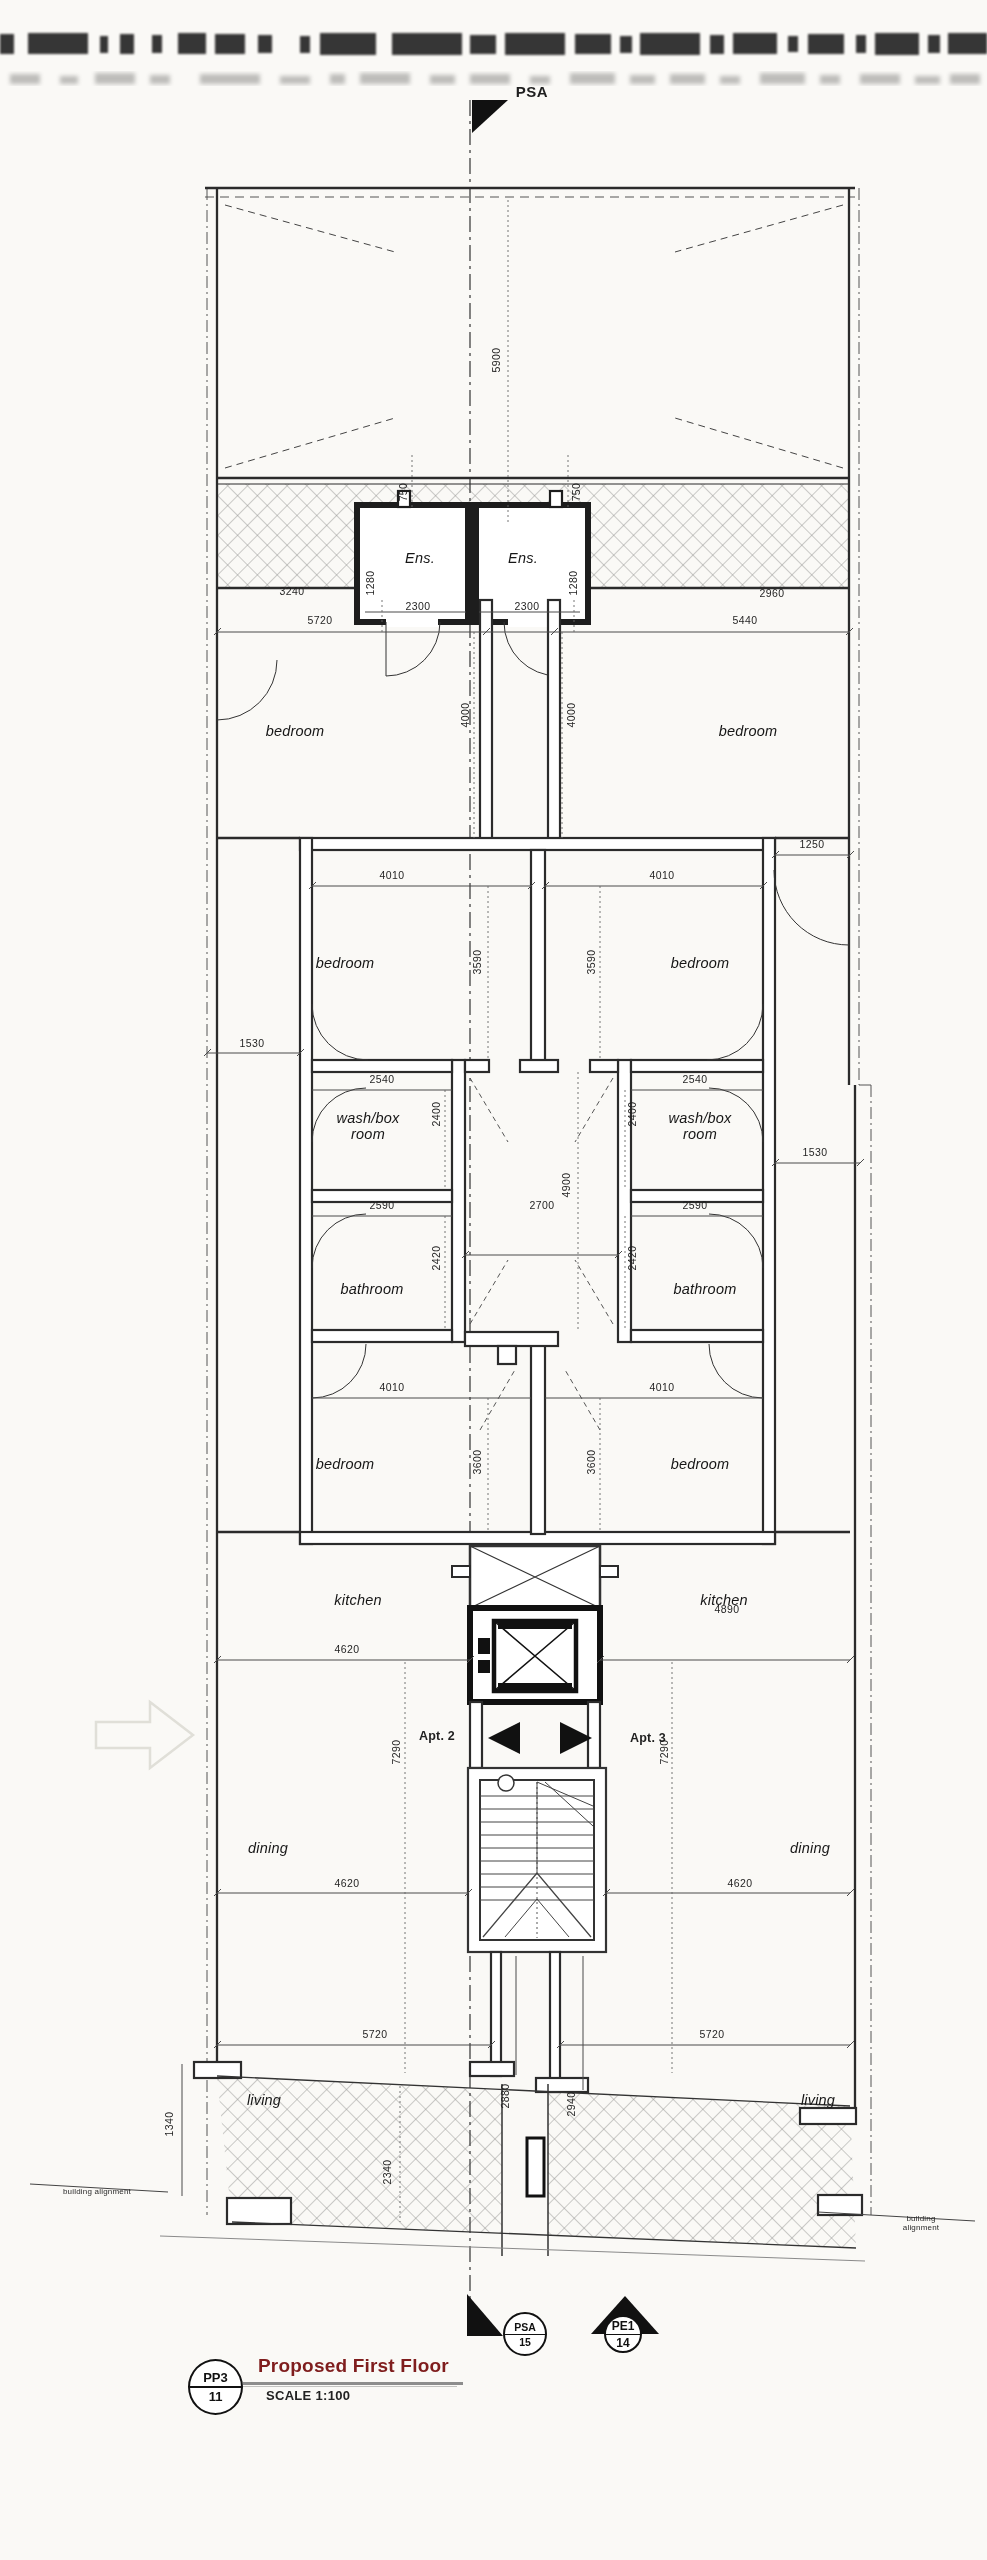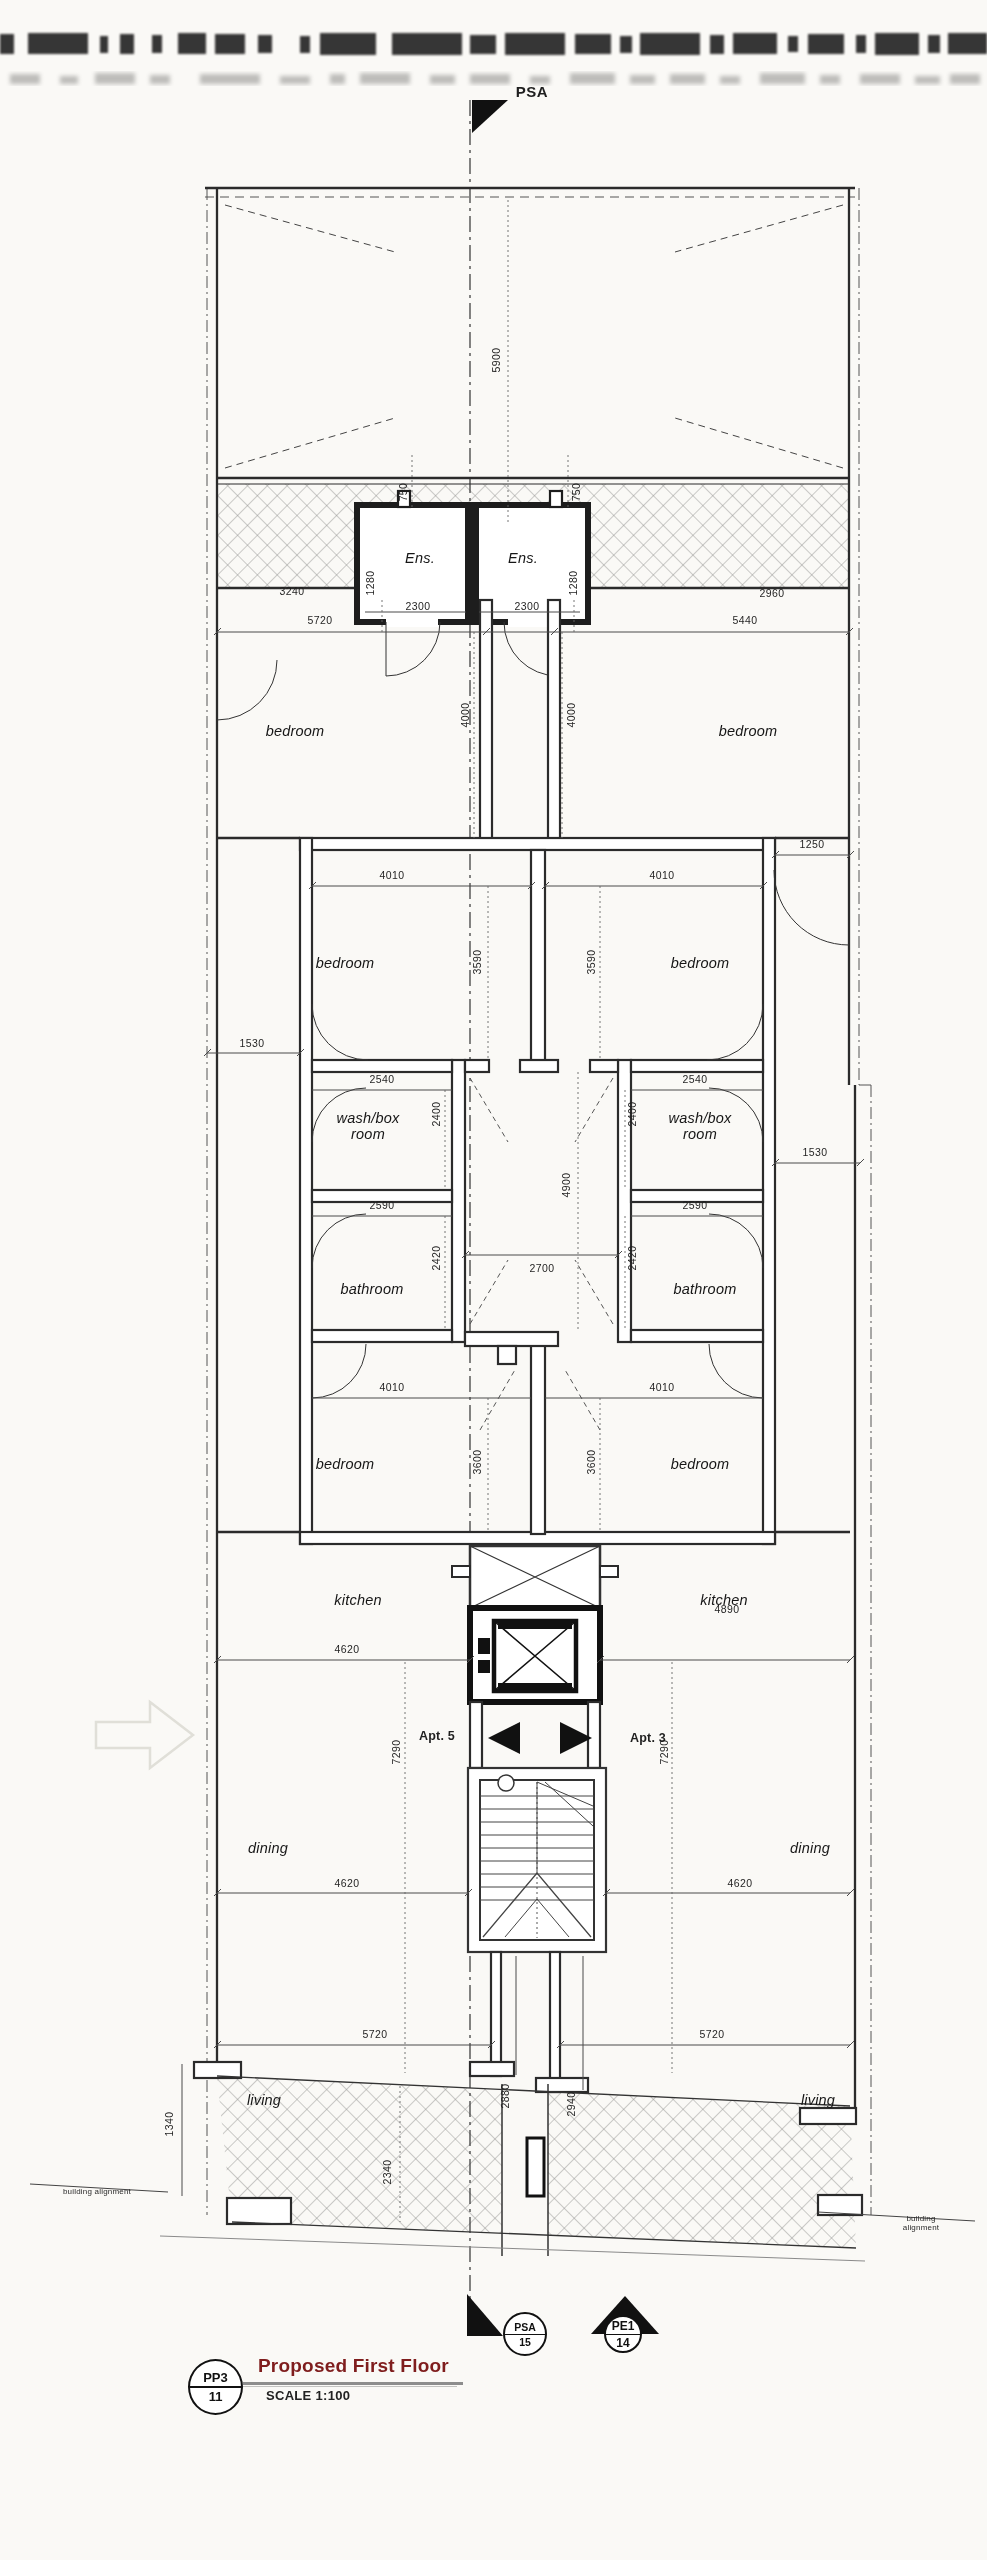--- a/index.html
+++ b/index.html
@@ -327,36 +327,36 @@
       <span class="lbl rot" style="left: 437px; top: 1114px;">2400</span>
       <span class="lbl rot" style="left: 633px; top: 1114px;">2400</span>
       <span class="lbl room" style="left: 368px; top: 1126px;">wash/box
 room</span>
       <span class="lbl room" style="left: 700px; top: 1126px;">wash/box
 room</span>
       <span class="lbl" style="left: 815px; top: 1153px;">1530</span>
       <span class="lbl rot" style="left: 567px; top: 1185px;">4900</span>
       <span class="lbl" style="left: 382px; top: 1206px;">2590</span>
       <span class="lbl" style="left: 695px; top: 1206px;">2590</span>
-      <span class="lbl" style="left: 542px; top: 1269px;">2700</span>
+      <span class="lbl" style="left: 542px; top: 1206px;">2700</span>
       <span class="lbl rot" style="left: 437px; top: 1258px;">2420</span>
       <span class="lbl rot" style="left: 633px; top: 1258px;">2420</span>
       <span class="lbl room" style="left: 372px; top: 1289px;">bathroom</span>
       <span class="lbl room" style="left: 705px; top: 1289px;">bathroom</span>
       <span class="lbl" style="left: 392px; top: 1388px;">4010</span>
       <span class="lbl" style="left: 662px; top: 1388px;">4010</span>
       <span class="lbl rot" style="left: 478px; top: 1462px;">3600</span>
       <span class="lbl rot" style="left: 592px; top: 1462px;">3600</span>
       <span class="lbl room" style="left: 345px; top: 1464px;">bedroom</span>
       <span class="lbl room" style="left: 700px; top: 1464px;">bedroom</span>
       <span class="lbl room" style="left: 358px; top: 1600px;">kitchen</span>
       <span class="lbl room" style="left: 724px; top: 1600px;">kitchen</span>
       <span class="lbl" style="left: 347px; top: 1650px;">4620</span>
       <span class="lbl" style="left: 727px; top: 1610px;">4890</span>
-      <span class="lbl apt" style="left: 437px; top: 1736px;">Apt. 5</span>
+      <span class="lbl apt" style="left: 437px; top: 1736px;">Apt. 2</span>
       <span class="lbl apt" style="left: 648px; top: 1738px; text-align: center;">Apt. 3</span>
       <span class="lbl rot" style="left: 397px; top: 1752px;">7290</span>
       <span class="lbl rot" style="left: 665px; top: 1752px;">7290</span>
       <span class="lbl room" style="left: 268px; top: 1848px;">dining</span>
       <span class="lbl room" style="left: 810px; top: 1848px;">dining</span>
       <span class="lbl" style="left: 347px; top: 1884px;">4620</span>
       <span class="lbl" style="left: 740px; top: 1884px;">4620</span>
       <span class="lbl" style="left: 375px; top: 2035px;">5720</span>
       <span class="lbl" style="left: 712px; top: 2035px;">5720</span>
       <span class="lbl room" style="left: 264px; top: 2100px;">living</span>

